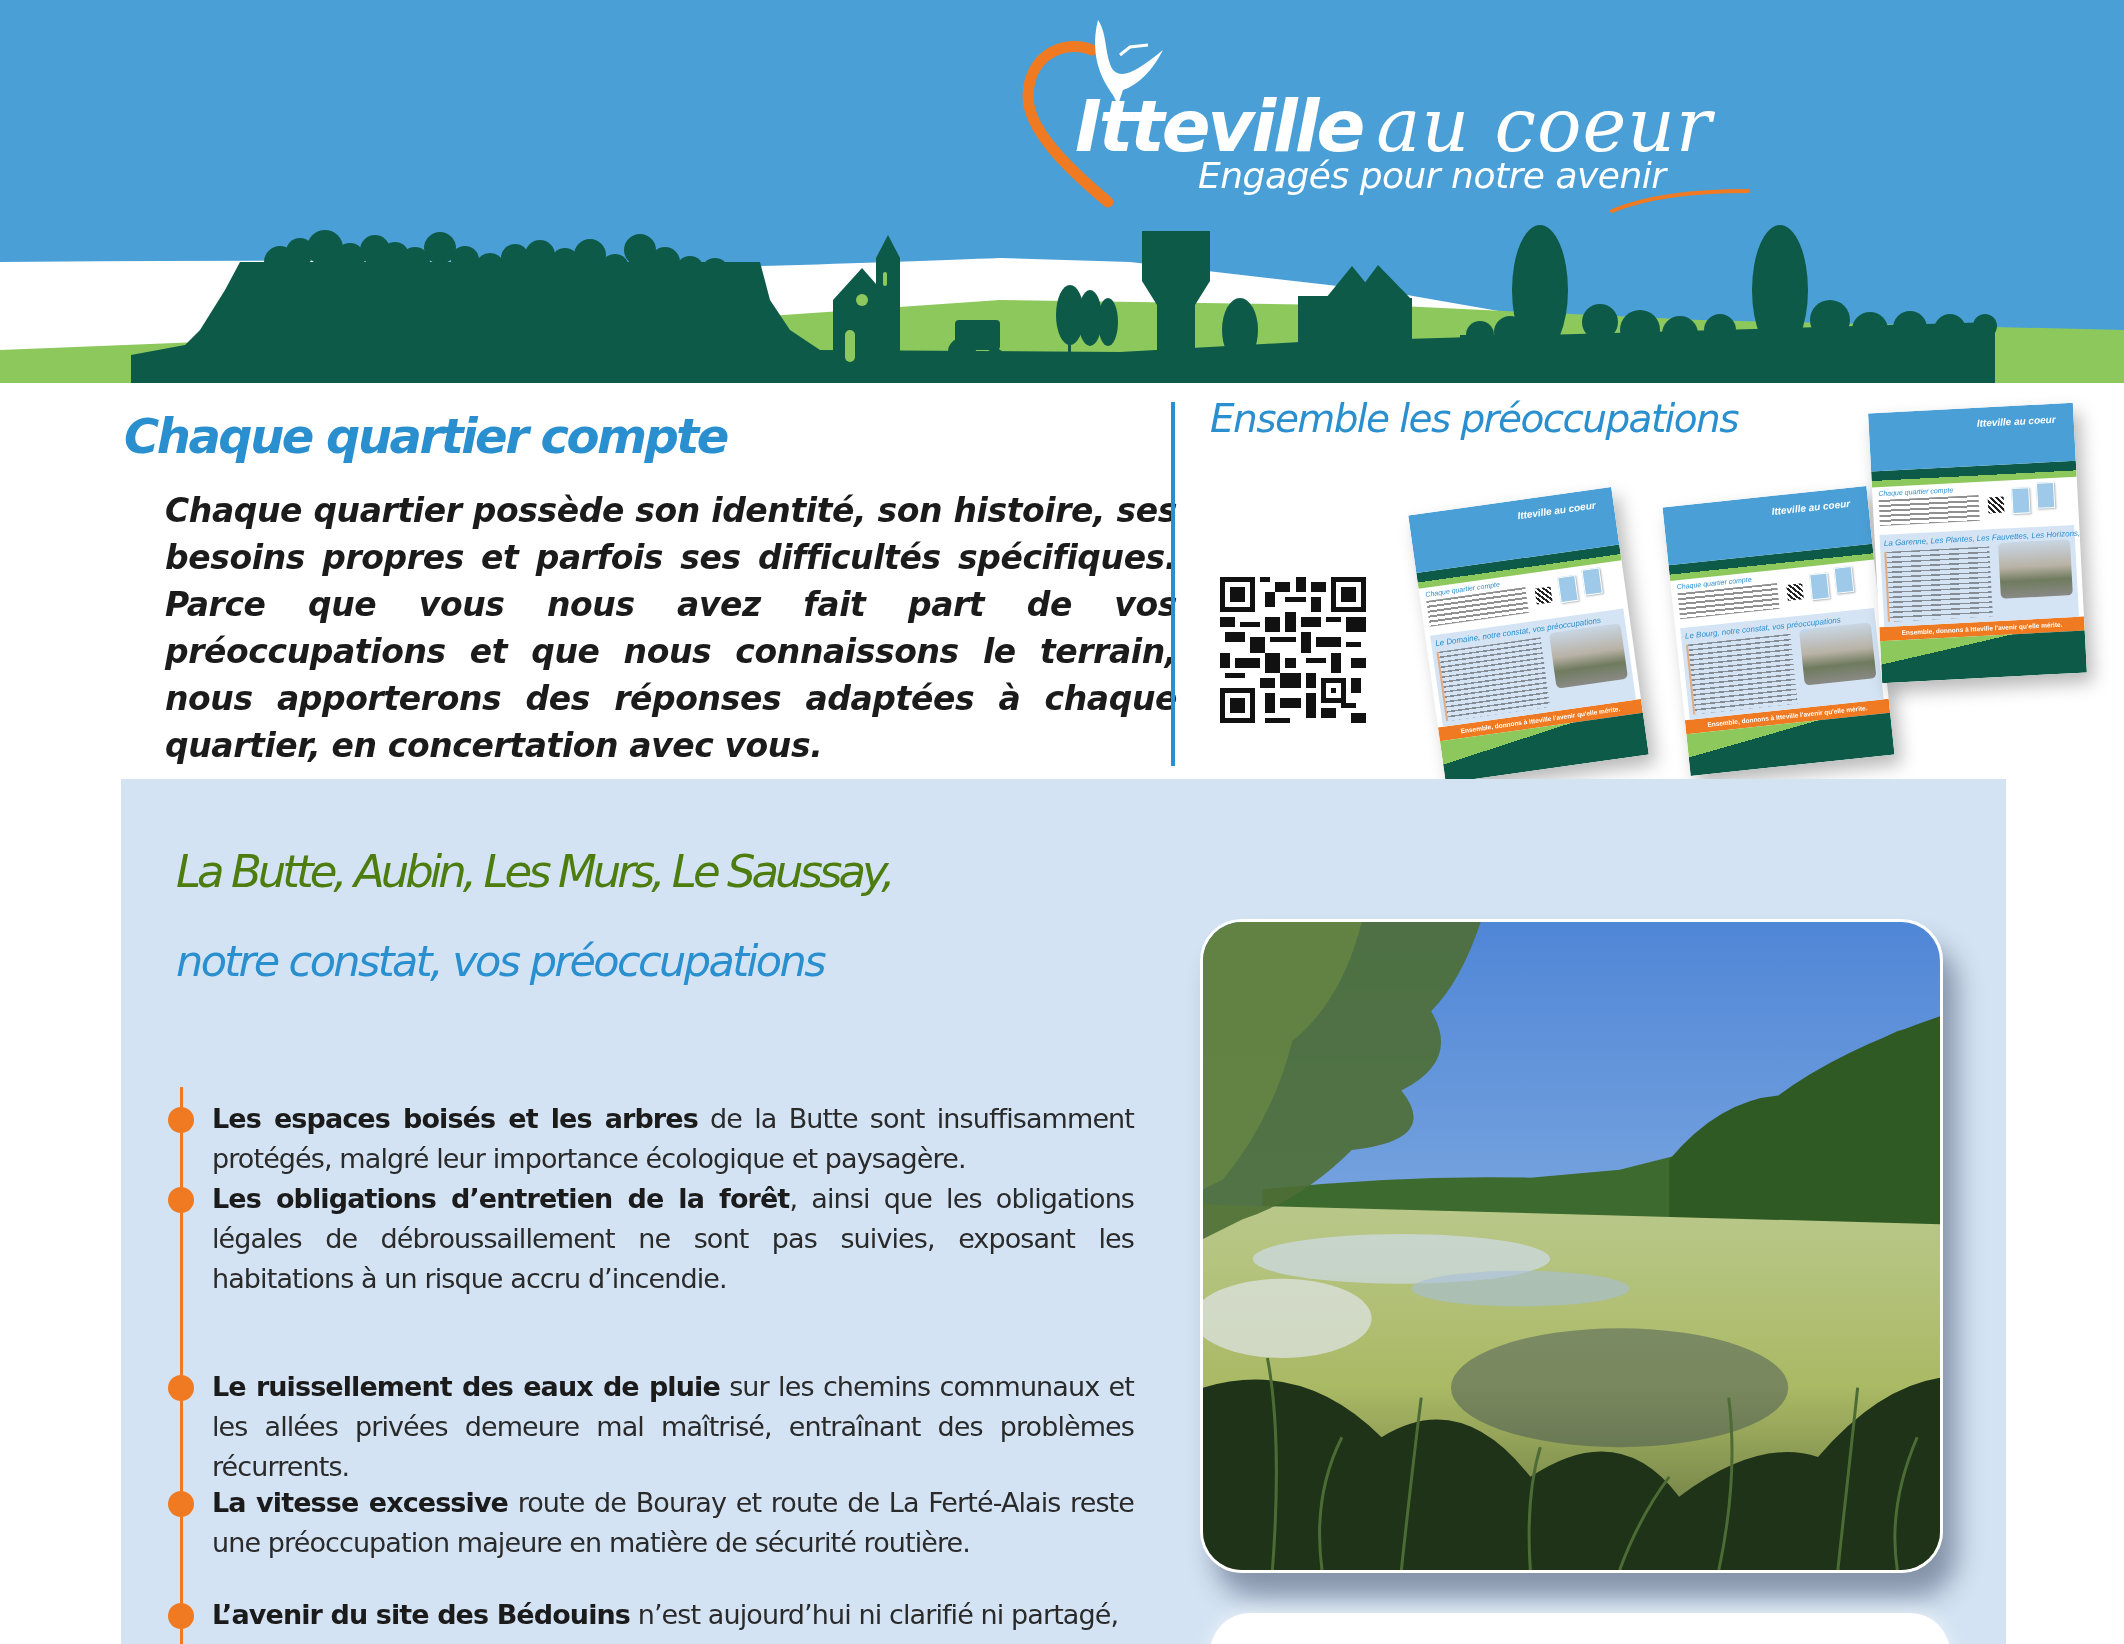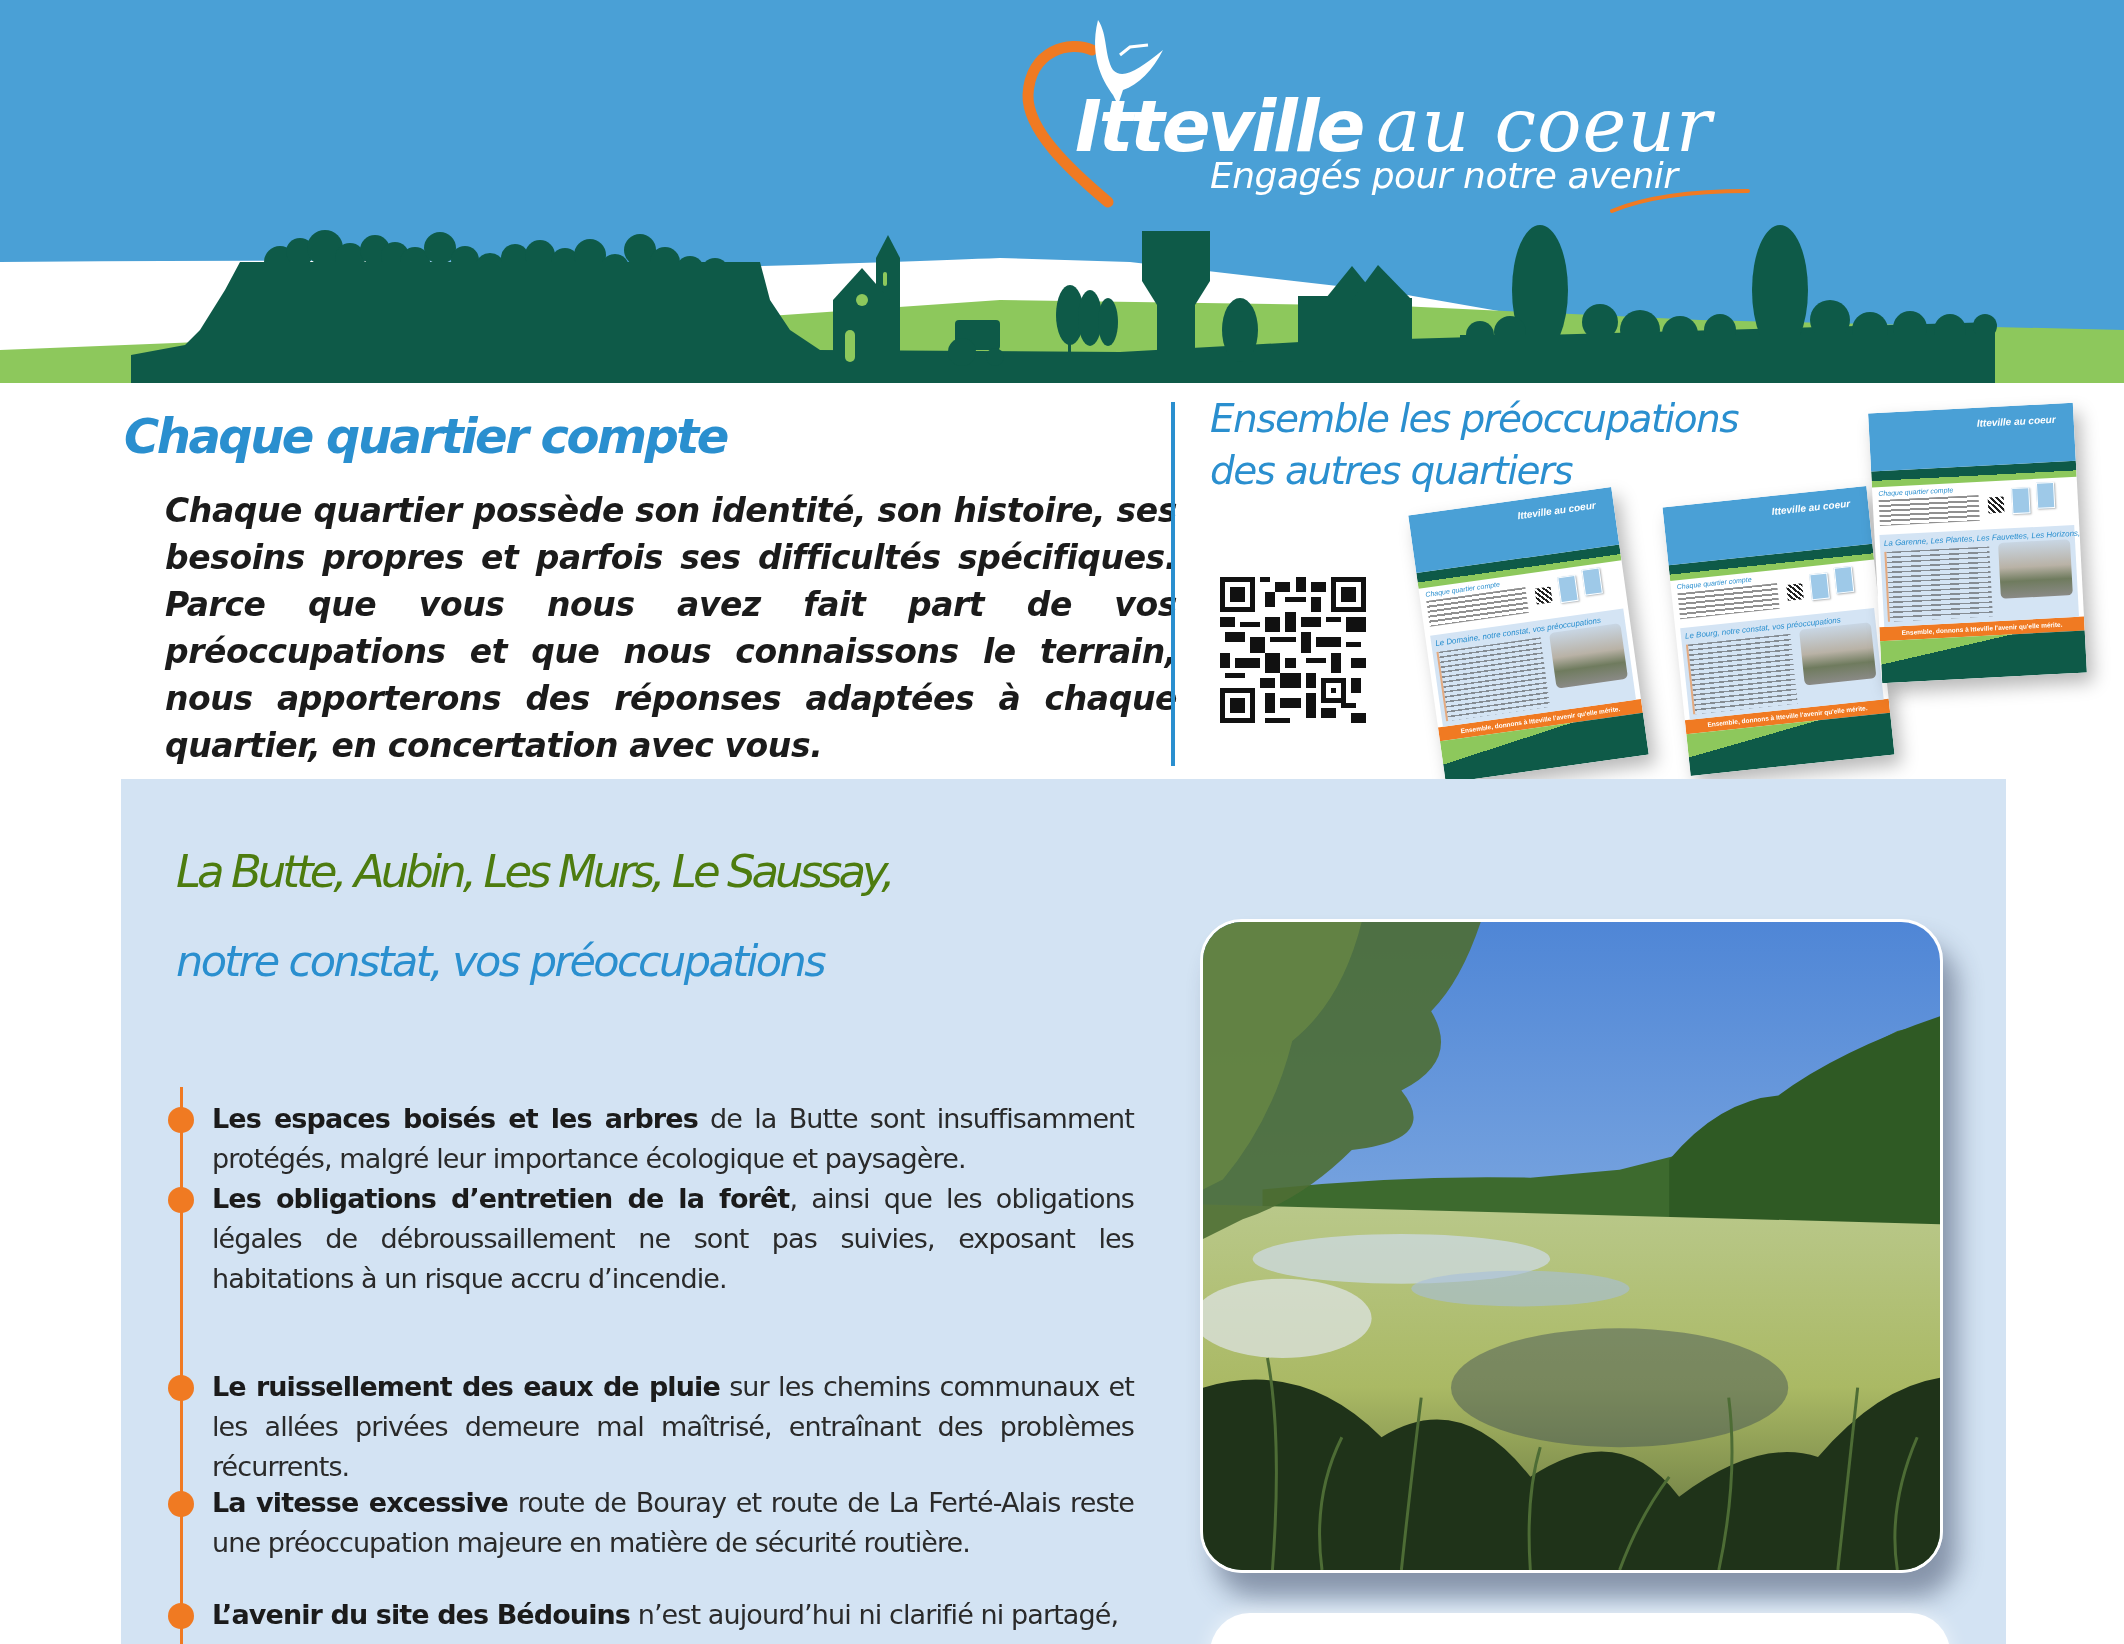--- a/index.html
+++ b/index.html
@@ -8,21 +8,21 @@
 
   
   .banner { position: absolute; left: 0; top: 0; width: 2124px; height: 383px; overflow: hidden; background: #4aa0d6; }
   .banner svg.landscape { position: absolute; left: 0; top: 0; width: 2124px; height: 383px; }
 
   .logo { position: absolute; left: 1010px; top: 10px; width: 740px; height: 200px; }
   .logo .heart { position: absolute; left: 0; top: 0; }
   .logo .brand { position: absolute; left: 65px; top: 72px; white-space: nowrap; color: #fff; }
   .logo .brand .itte { font-family: "DejaVu Sans", sans-serif; font-weight: bold; font-style: italic; font-size: 72px; letter-spacing: -3px; }
   .logo .brand .coeur { font-family: "DejaVu Serif", serif; font-style: italic; font-size: 74px; margin-left: 14px; letter-spacing: 1px; }
-  .logo .tagline { position: absolute; left: 200px; top: 145px; color: #fff; font-family: "DejaVu Sans", sans-serif; font-style: italic; font-size: 36px; font-weight: 300; letter-spacing: -0.5px; white-space: nowrap; text-align: right; }
+  .logo .tagline { position: absolute; left: 188px; top: 145px; color: #fff; font-family: "DejaVu Sans", sans-serif; font-style: italic; font-size: 36px; font-weight: 300; letter-spacing: -0.5px; white-space: nowrap; text-align: right; }
 
   
   .intro-title { position: absolute; left: 124px; top: 408px; color: #2a8fcf; font-family: "DejaVu Sans", sans-serif; font-style: italic; font-size: 48px; letter-spacing: -2.5px; white-space: nowrap; }
   .intro-text { position: absolute; left: 122px; top: 487px; width: 1012px; color: #1b1b1b; font-family: "DejaVu Sans", sans-serif; font-weight: bold; font-style: italic; font-size: 33px; line-height: 47px; text-align: justify; letter-spacing: -0.4px; margin-left: 43px; }
 
   .divider { position: absolute; left: 1171px; top: 402px; width: 4px; height: 364px; background: #2a8fcf; }
 
   .retrouvez { position: absolute; left: 1210px; top: 393px; color: #2a8fcf; font-family: "DejaVu Sans", sans-serif; font-style: italic; font-size: 39px; line-height: 52px; letter-spacing: -1.6px; white-space: nowrap; font-weight: 300; }
 
   .qr { position: absolute; left: 1220px; top: 577px; width: 146px; height: 146px; background: #fff; }
@@ -173,21 +173,20 @@
   </div>
 </div>
 
 <h2 class="intro-title">Chaque quartier compte</h2>
 <p class="intro-text">Chaque quartier possède son identité, son histoire, ses besoins propres et parfois ses difficultés spécifiques. Parce que vous nous avez fait part de vos préoccupations et que nous connaissons le terrain, nous apporterons des réponses adaptées à chaque quartier, en concertation avec vous.</p>
 
 <div class="divider"></div>
 
 <div class="retrouvez">
   <div>Ensemble les préoccupations</div>
-  <div>des autres quartiers</div>
 </div>
 
 <div class="qr">
   <svg viewBox="0 0 29 29" shape-rendering="crispEdges">
     <rect width="29" height="29" fill="#fff"></rect>
     <g fill="#111">
       <rect x="0" y="0" width="7" height="7"></rect>
         <rect x="1" y="1" width="5" height="5" fill="#fff"></rect>
         <rect x="2" y="2" width="3" height="3"></rect>
       <rect x="22" y="0" width="7" height="7"></rect>

